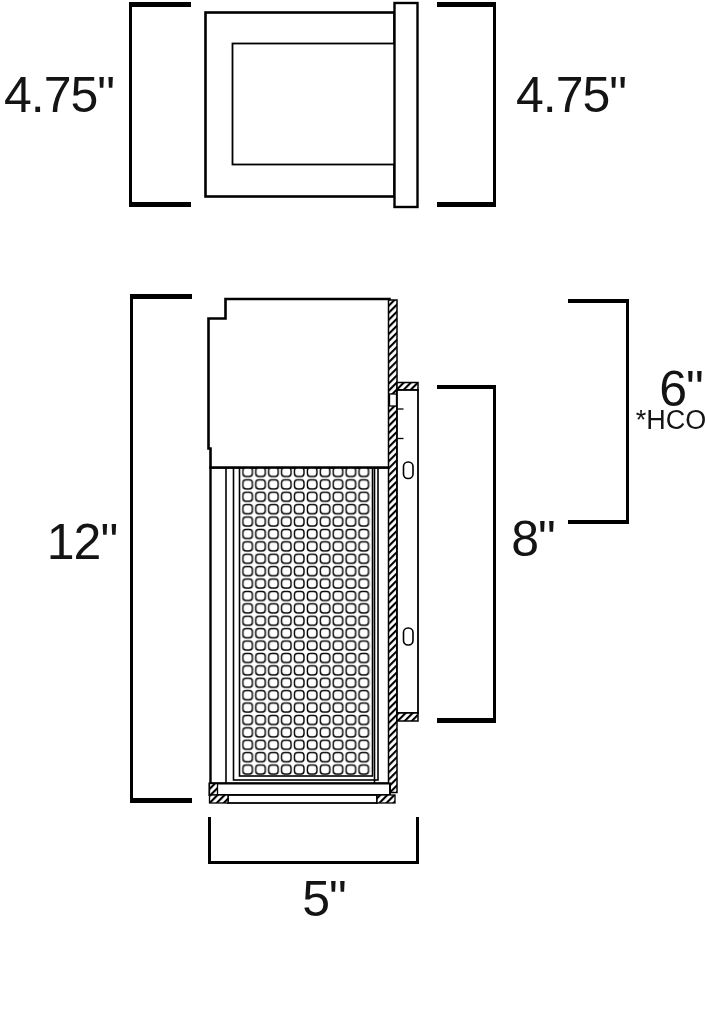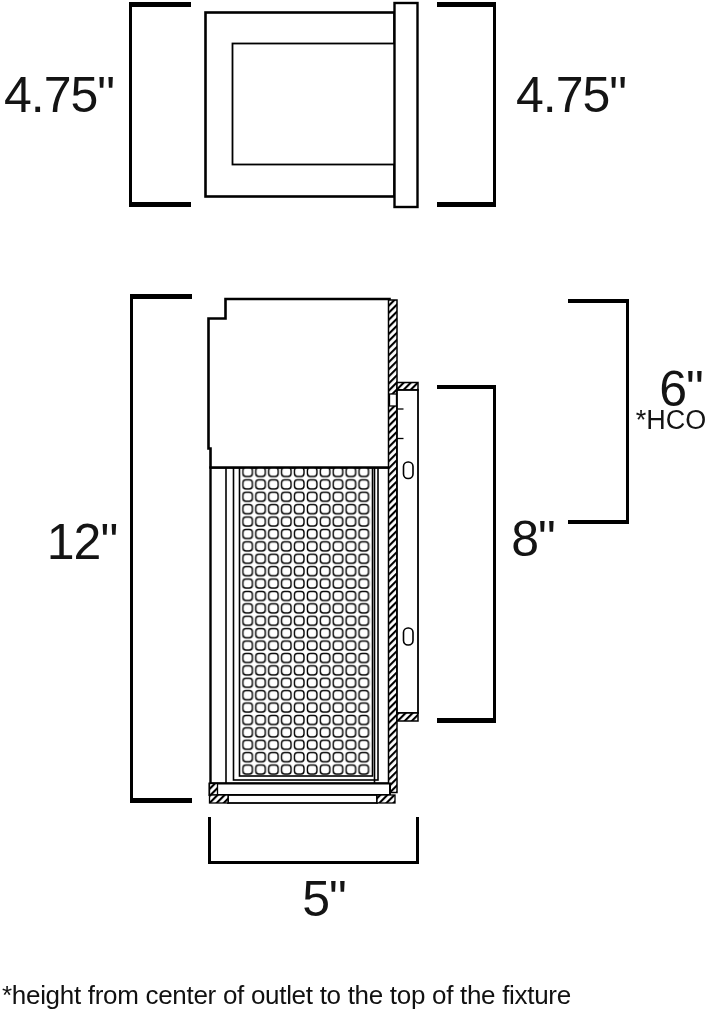--- a/index.html
+++ b/index.html
@@ -138,15 +138,14 @@
   <div class="lbl" style="left:40px; top:517px; width:84px;">12"</div>
 
   <div class="lbl" style="left:500px; top:514px; width:66px;">8"</div>
 
   <div class="lbl" style="left:648px; top:364px; width:66px;">6"</div>
 
   <div class="lbl lbl-small" style="left:634px; top:407px; width:74px;">*HCO</div>
 
   <div class="lbl" style="left:291px; top:874px; width:66px;">5"</div>
 
-  <div class="footnote">*height from center of outlet to the top of the fixture</div>
 
 </div>
 
 </body></html>

